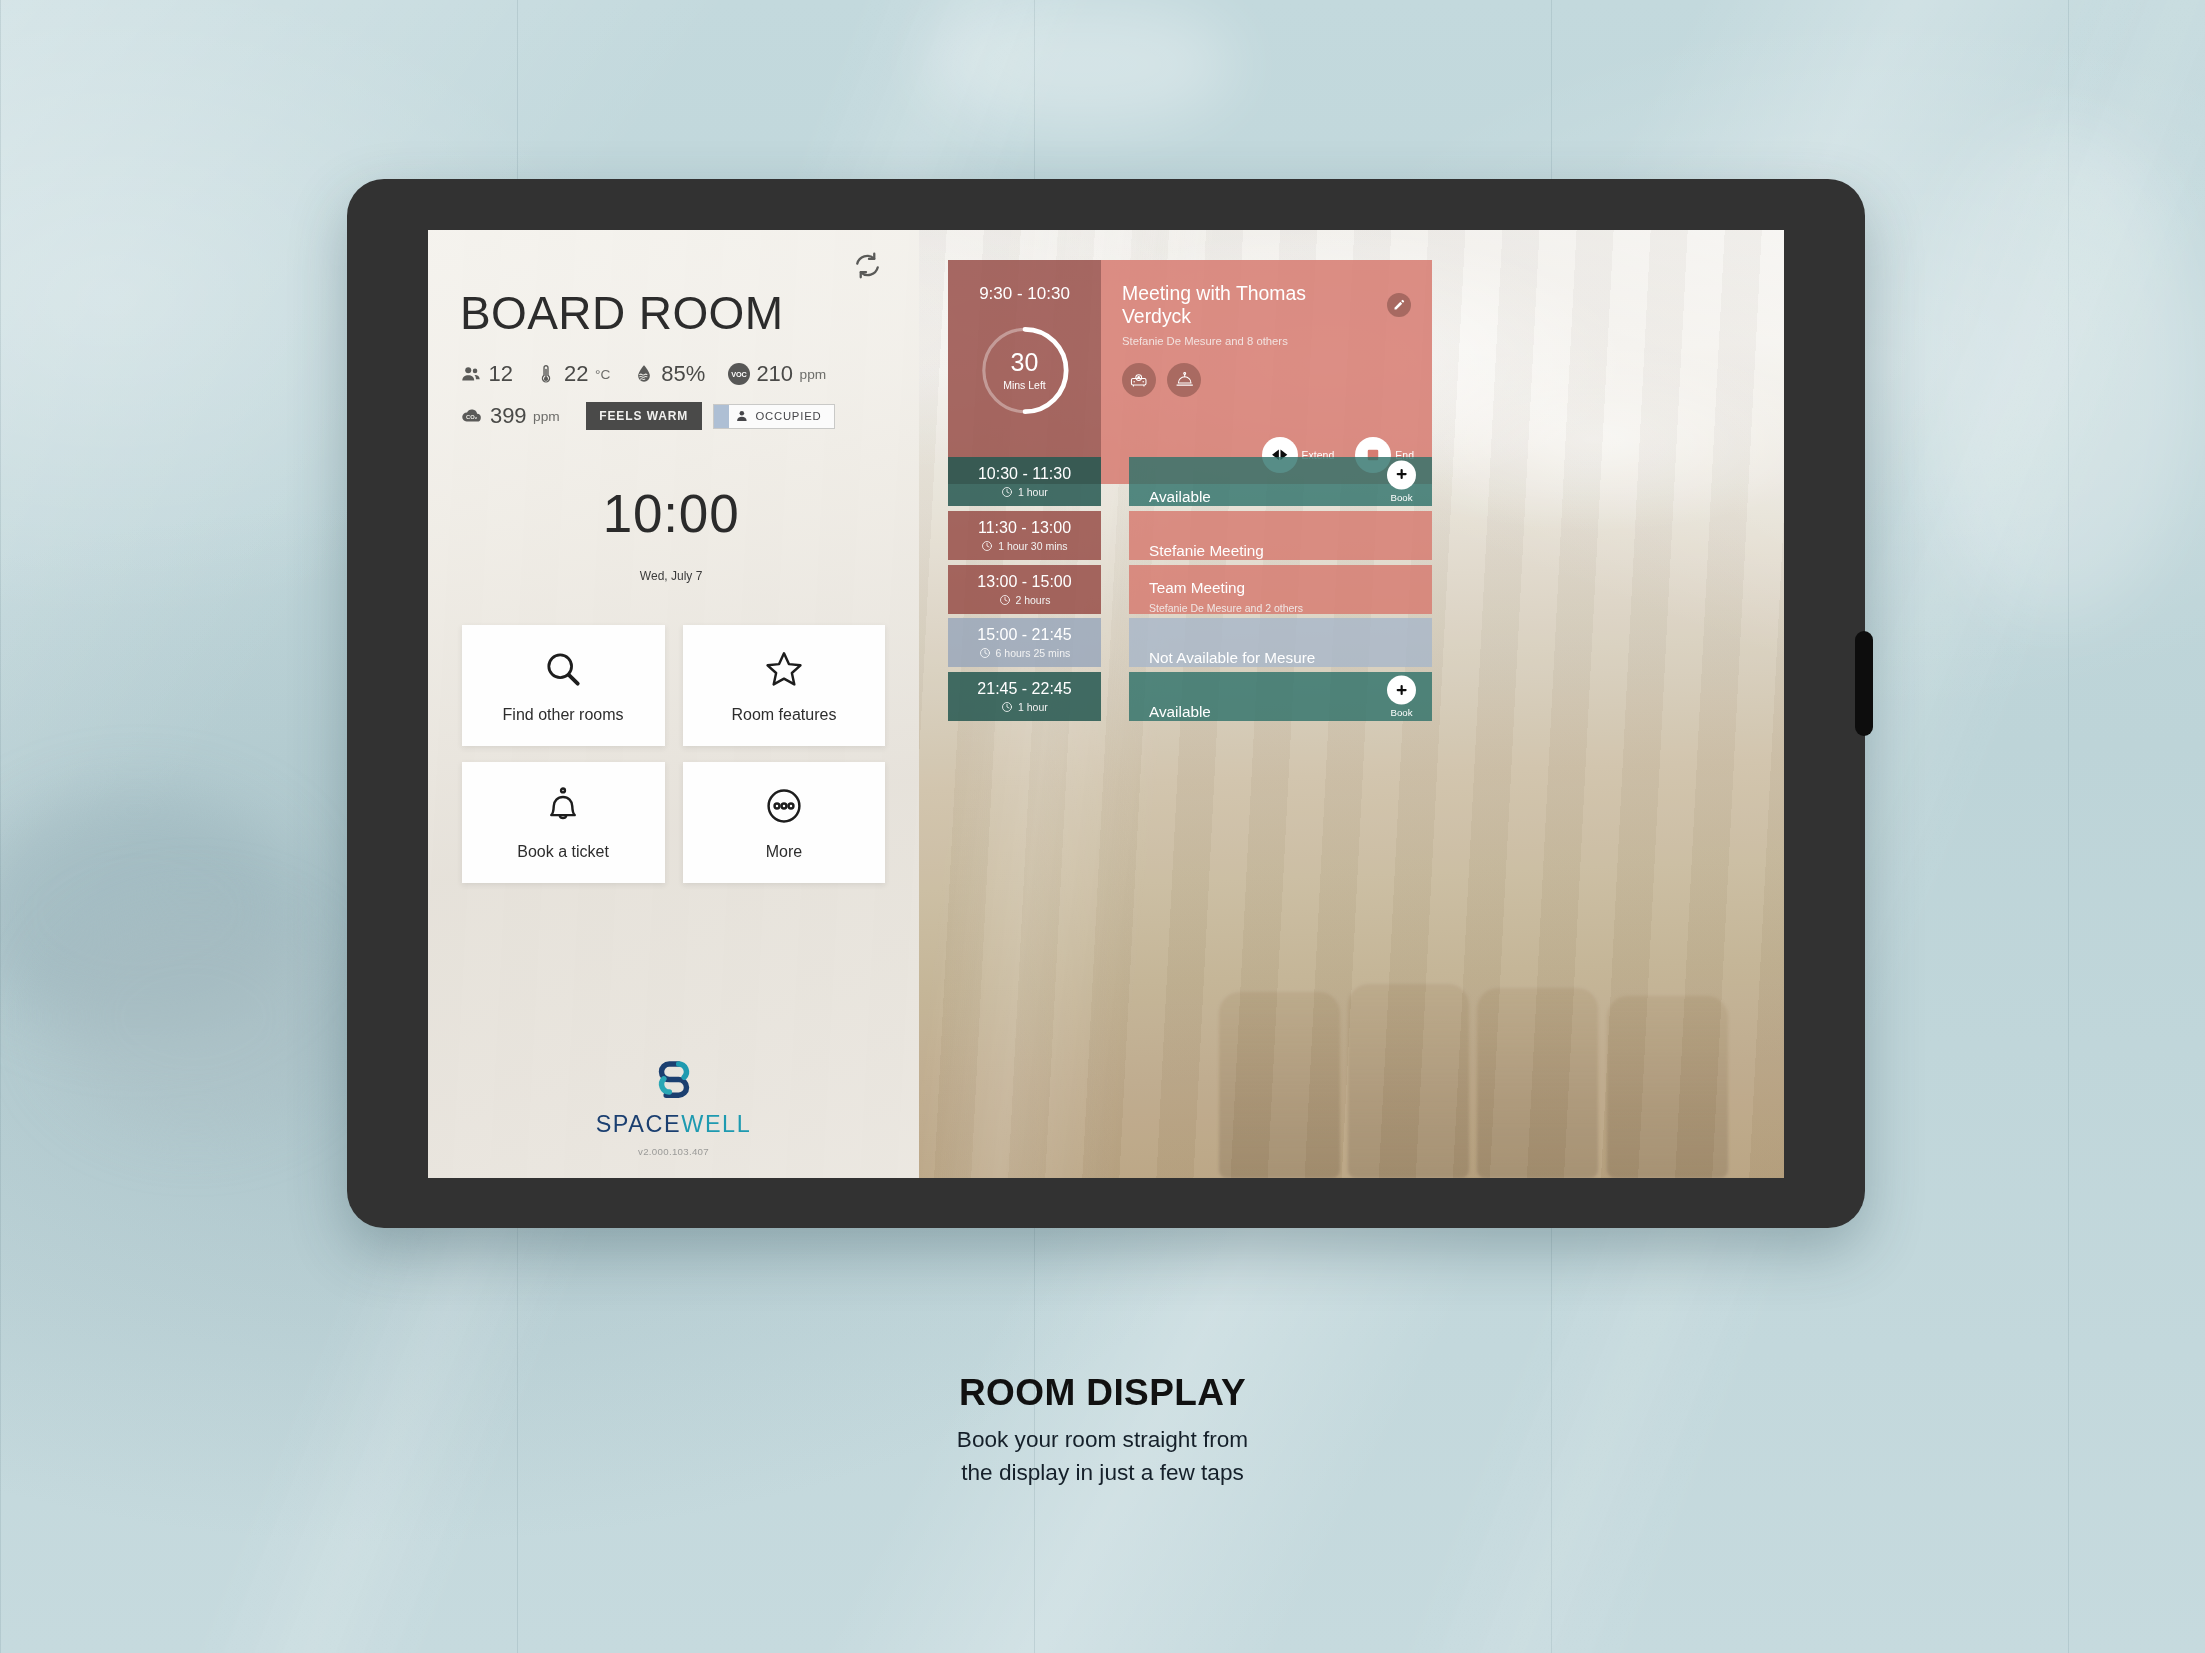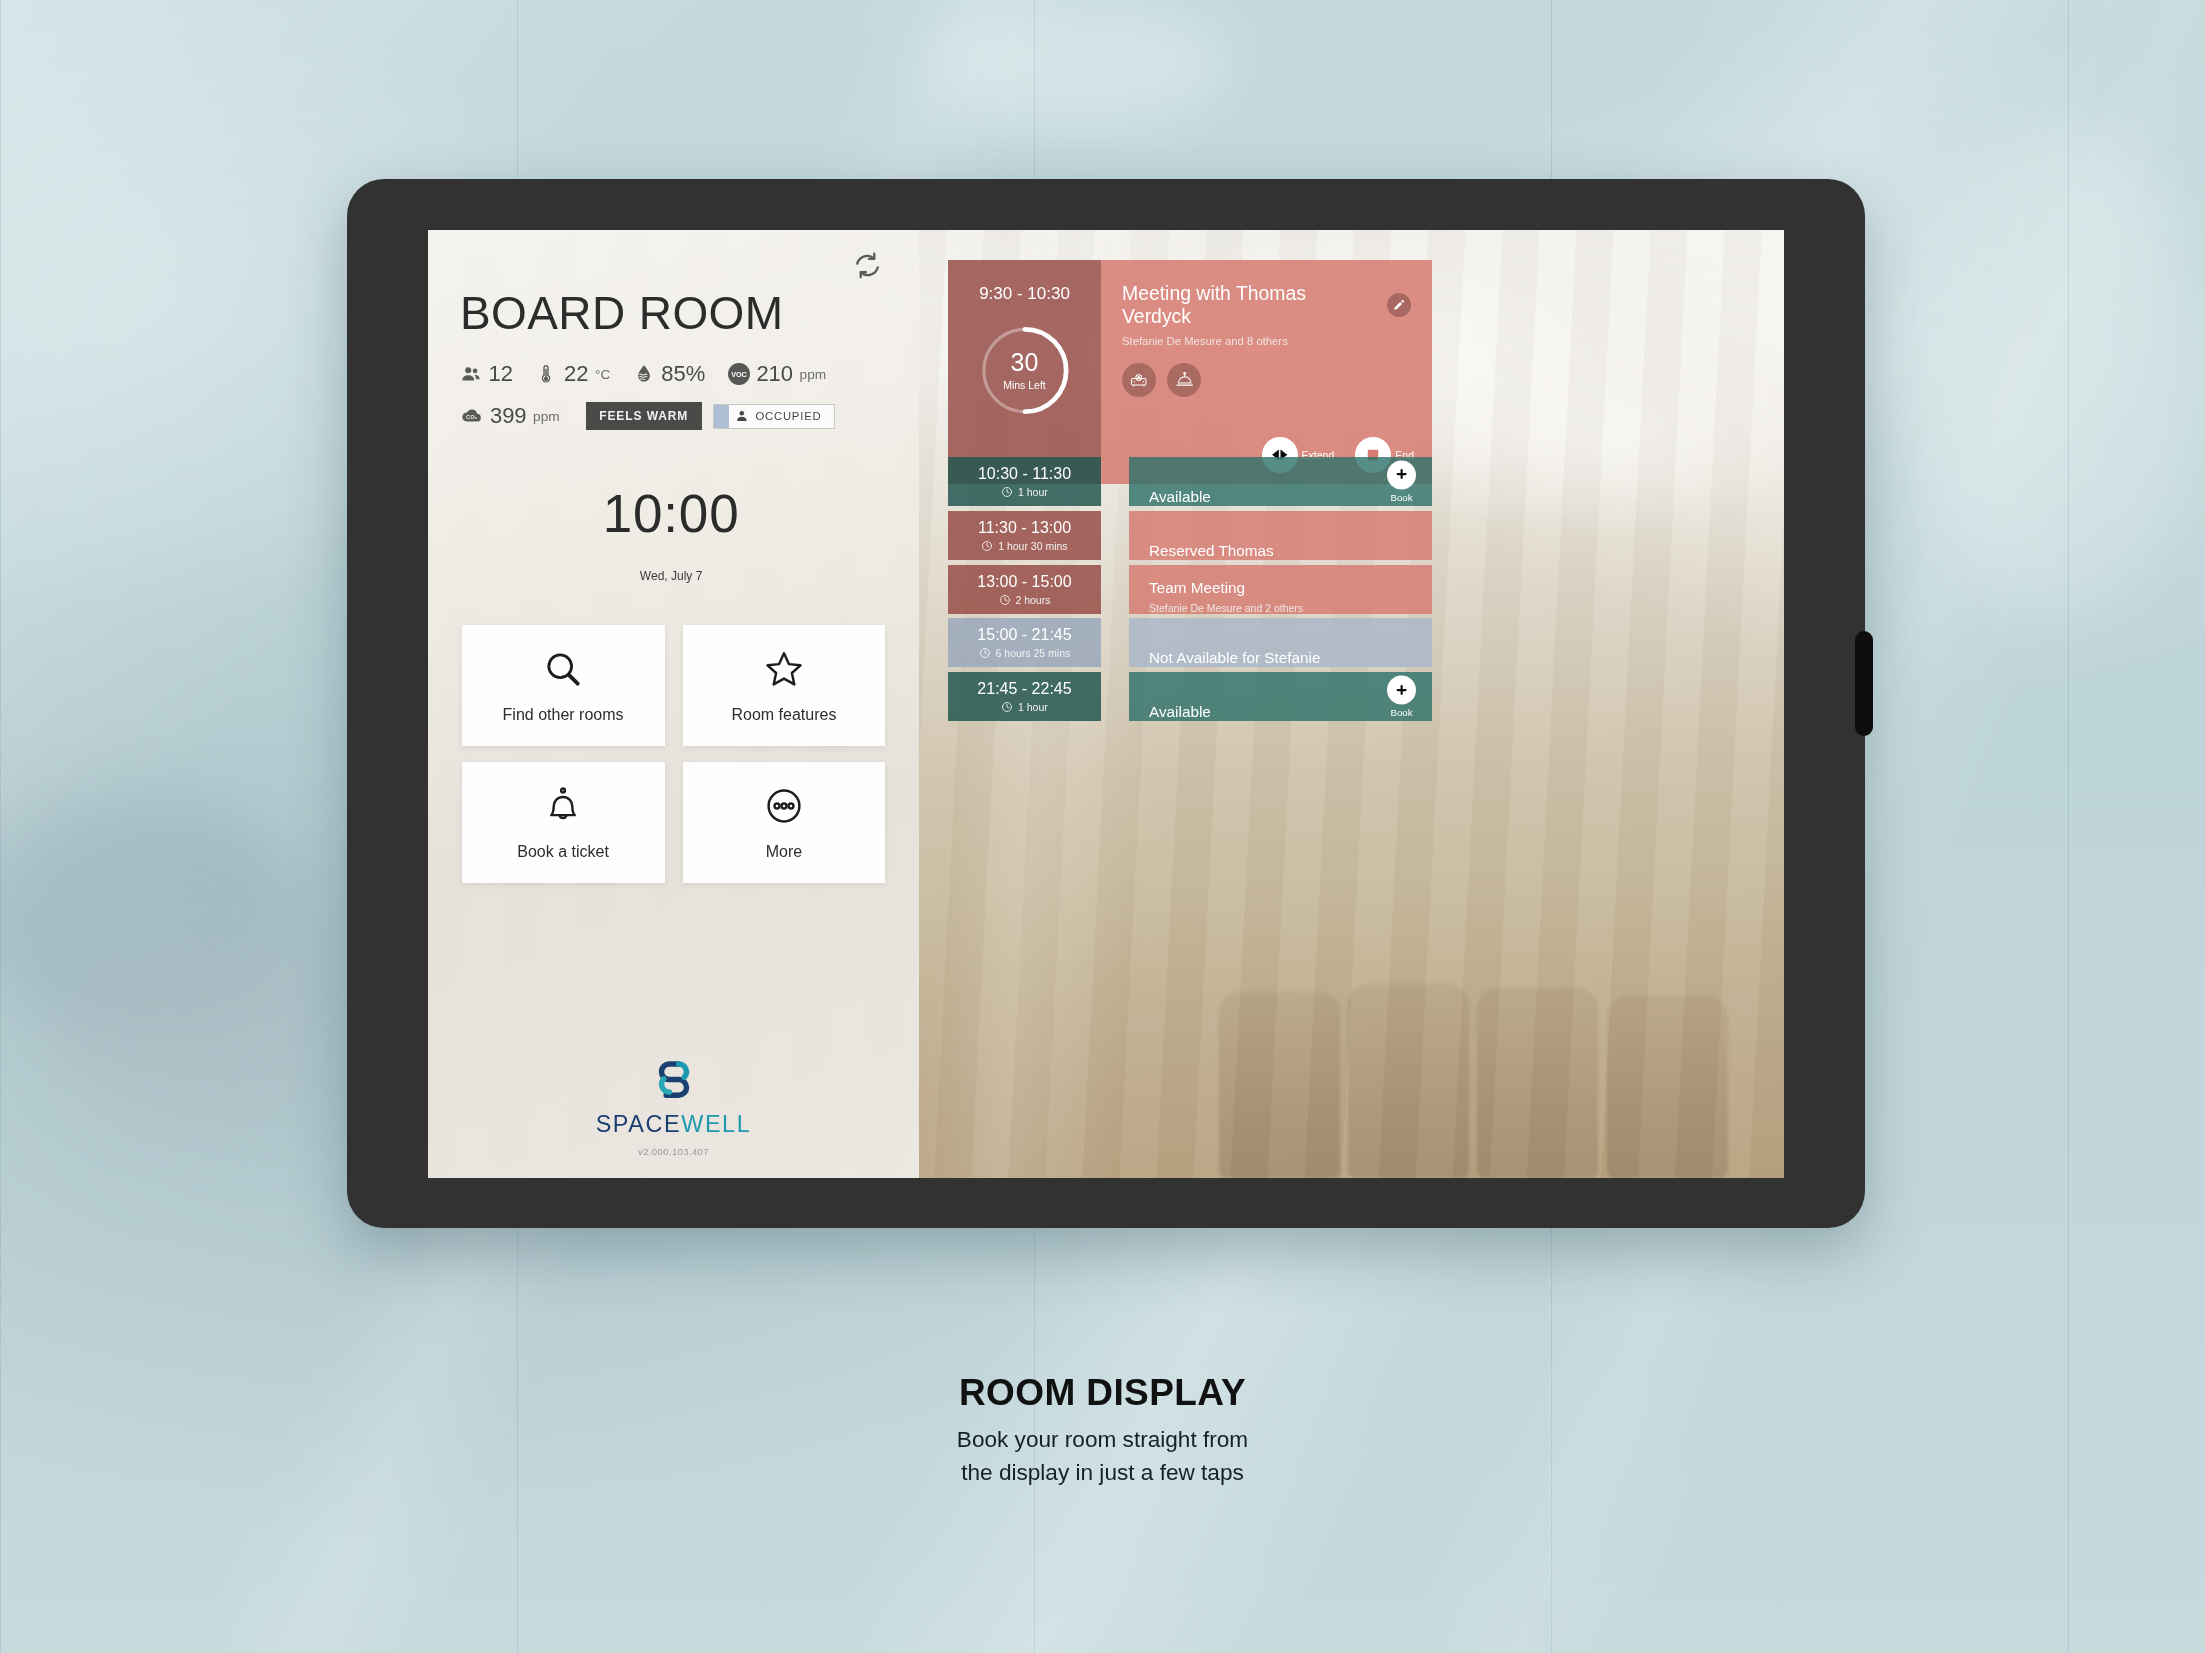--- a/index.html
+++ b/index.html
@@ -544,21 +544,21 @@
             <div class="dur">
               <svg width="12" height="12" viewBox="0 0 24 24" fill="none" stroke="#ffffff" stroke-width="1.6" stroke-linecap="round">
                 <circle cx="12" cy="12" r="9"></circle>
                   <polyline points="12,6.6 12,12 16,14"></polyline>
               </svg>
               <span>1 hour 30 mins</span>
             </div>
           </div>
           <div class="body">
             <div>
-              <div class="subject">Reserved Thomas</div>
+              <div class="subject">Stefanie Meeting</div>
             </div>
           </div>
         </div>
 
         <div class="slot busy">
           <div class="time-col">
             <div class="range">13:00 - 15:00</div>
             <div class="dur">
               <svg width="12" height="12" viewBox="0 0 24 24" fill="none" stroke="#ffffff" stroke-width="1.6" stroke-linecap="round">
                 <circle cx="12" cy="12" r="9"></circle>
@@ -581,21 +581,21 @@
             <div class="dur">
               <svg width="12" height="12" viewBox="0 0 24 24" fill="none" stroke="#ffffff" stroke-width="1.6" stroke-linecap="round">
                 <circle cx="12" cy="12" r="9"></circle>
                   <polyline points="12,6.6 12,12 16,14"></polyline>
               </svg>
               <span>6 hours 25 mins</span>
             </div>
           </div>
           <div class="body">
             <div>
-              <div class="subject">Not Available for Stefanie</div>
+              <div class="subject">Not Available for Mesure</div>
             </div>
           </div>
         </div>
 
         <div class="slot available">
           <div class="time-col">
             <div class="range">21:45 - 22:45</div>
             <div class="dur">
               <svg width="12" height="12" viewBox="0 0 24 24" fill="none" stroke="#ffffff" stroke-width="1.6" stroke-linecap="round">
                 <circle cx="12" cy="12" r="9"></circle>

